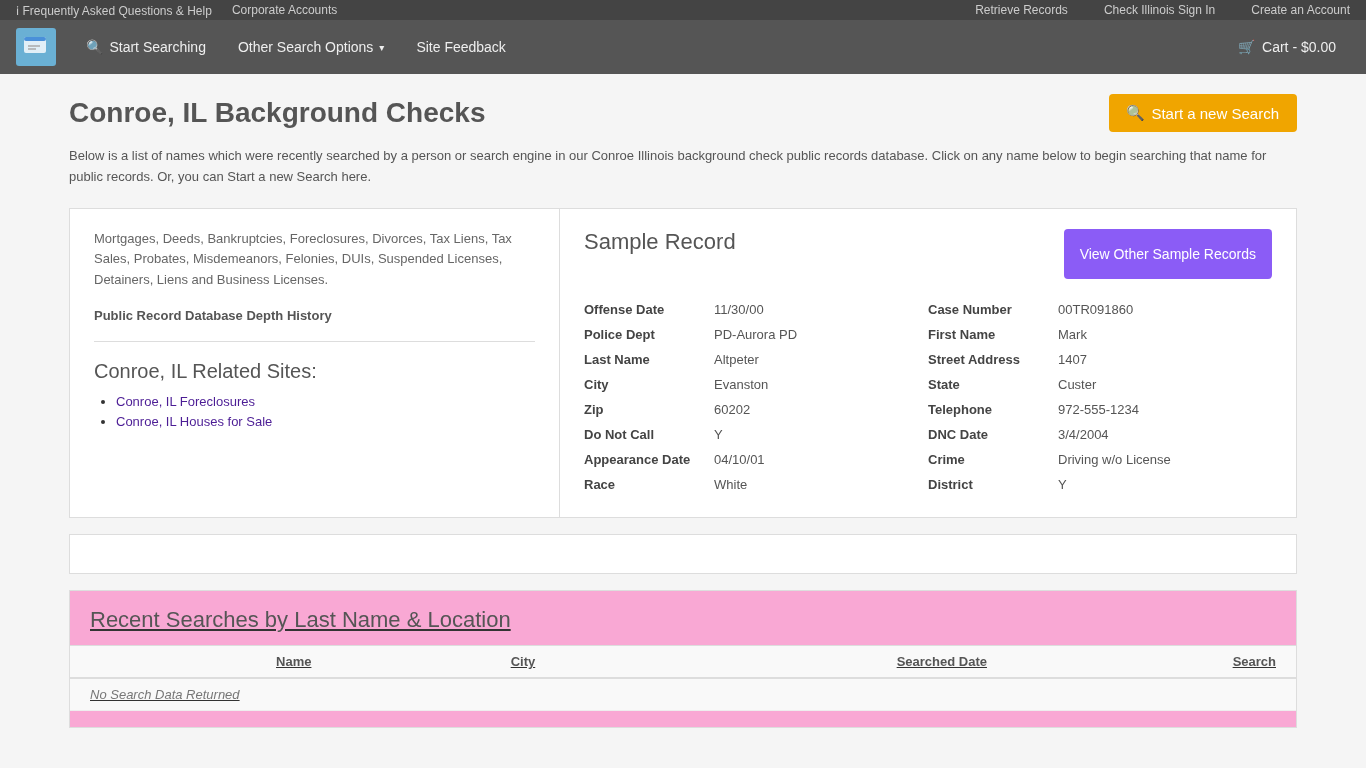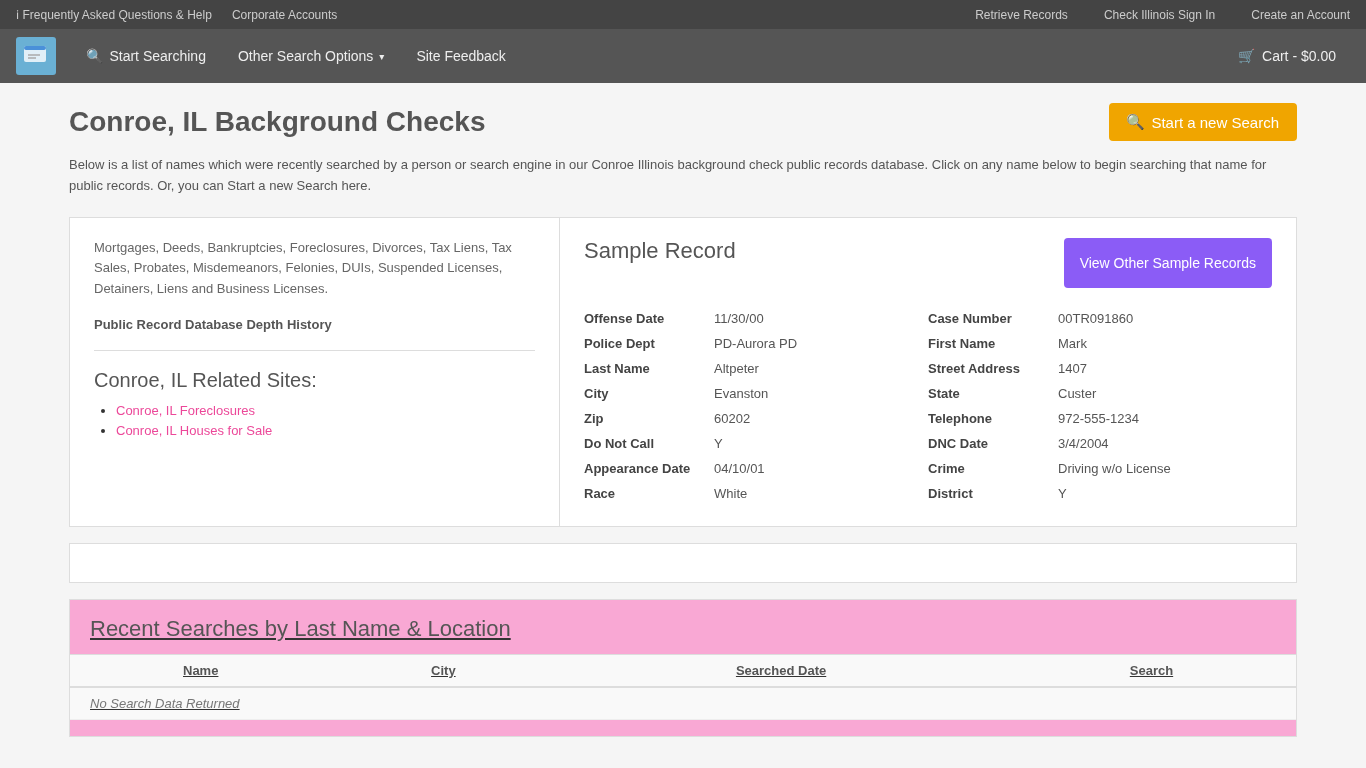--- a/index.html
+++ b/index.html
@@ -6,21 +6,21 @@
     body { font-family: Arial, sans-serif; font-size: 14px; background: #f5f5f5; color: #333; }
 
     
     .top-bar {
       background: #444;
       color: #ccc;
       display: flex;
       align-items: center;
       justify-content: space-between;
       padding: 0 16px;
-      height: 29px;
+      height: 20px;
       font-size: 12px;
     }
     .top-bar-left { display: flex; align-items: center; gap: 20px; }
     .top-bar-right { display: flex; align-items: center; gap: 36px; }
     .top-bar a, .top-bar span { color: #ccc; text-decoration: none; cursor: pointer; }
 
     
     .main-nav {
       background: #555;
       display: flex;
@@ -146,21 +146,21 @@
       margin-bottom: 10px;
     }
     .related-sites ul {
       list-style: disc;
       padding-left: 22px;
     }
     .related-sites ul li {
       margin-bottom: 4px;
     }
     .related-sites ul li a {
-      color: #ec4899;
+      color: #4c1d95;
       text-decoration: none;
       font-size: 13px;
     }
 
     
     .right-panel {
       flex: 1;
       padding: 20px 24px;
     }
     .sample-record-header {
@@ -229,21 +229,21 @@
     }
     .recent-table {
       width: 100%;
       border-collapse: collapse;
     }
     .recent-table thead tr {
       border-top: 1px solid #ddd;
       border-bottom: 2px solid #ddd;
     }
     .recent-table th {
-      text-align: center;
+      text-align: right;
       padding: 8px 20px;
       font-size: 13px;
       font-weight: bold;
       color: #555;
       background: #f9f9f9;
     }
     .recent-table td {
       padding: 8px 20px;
       font-size: 13px;
       color: #555;

